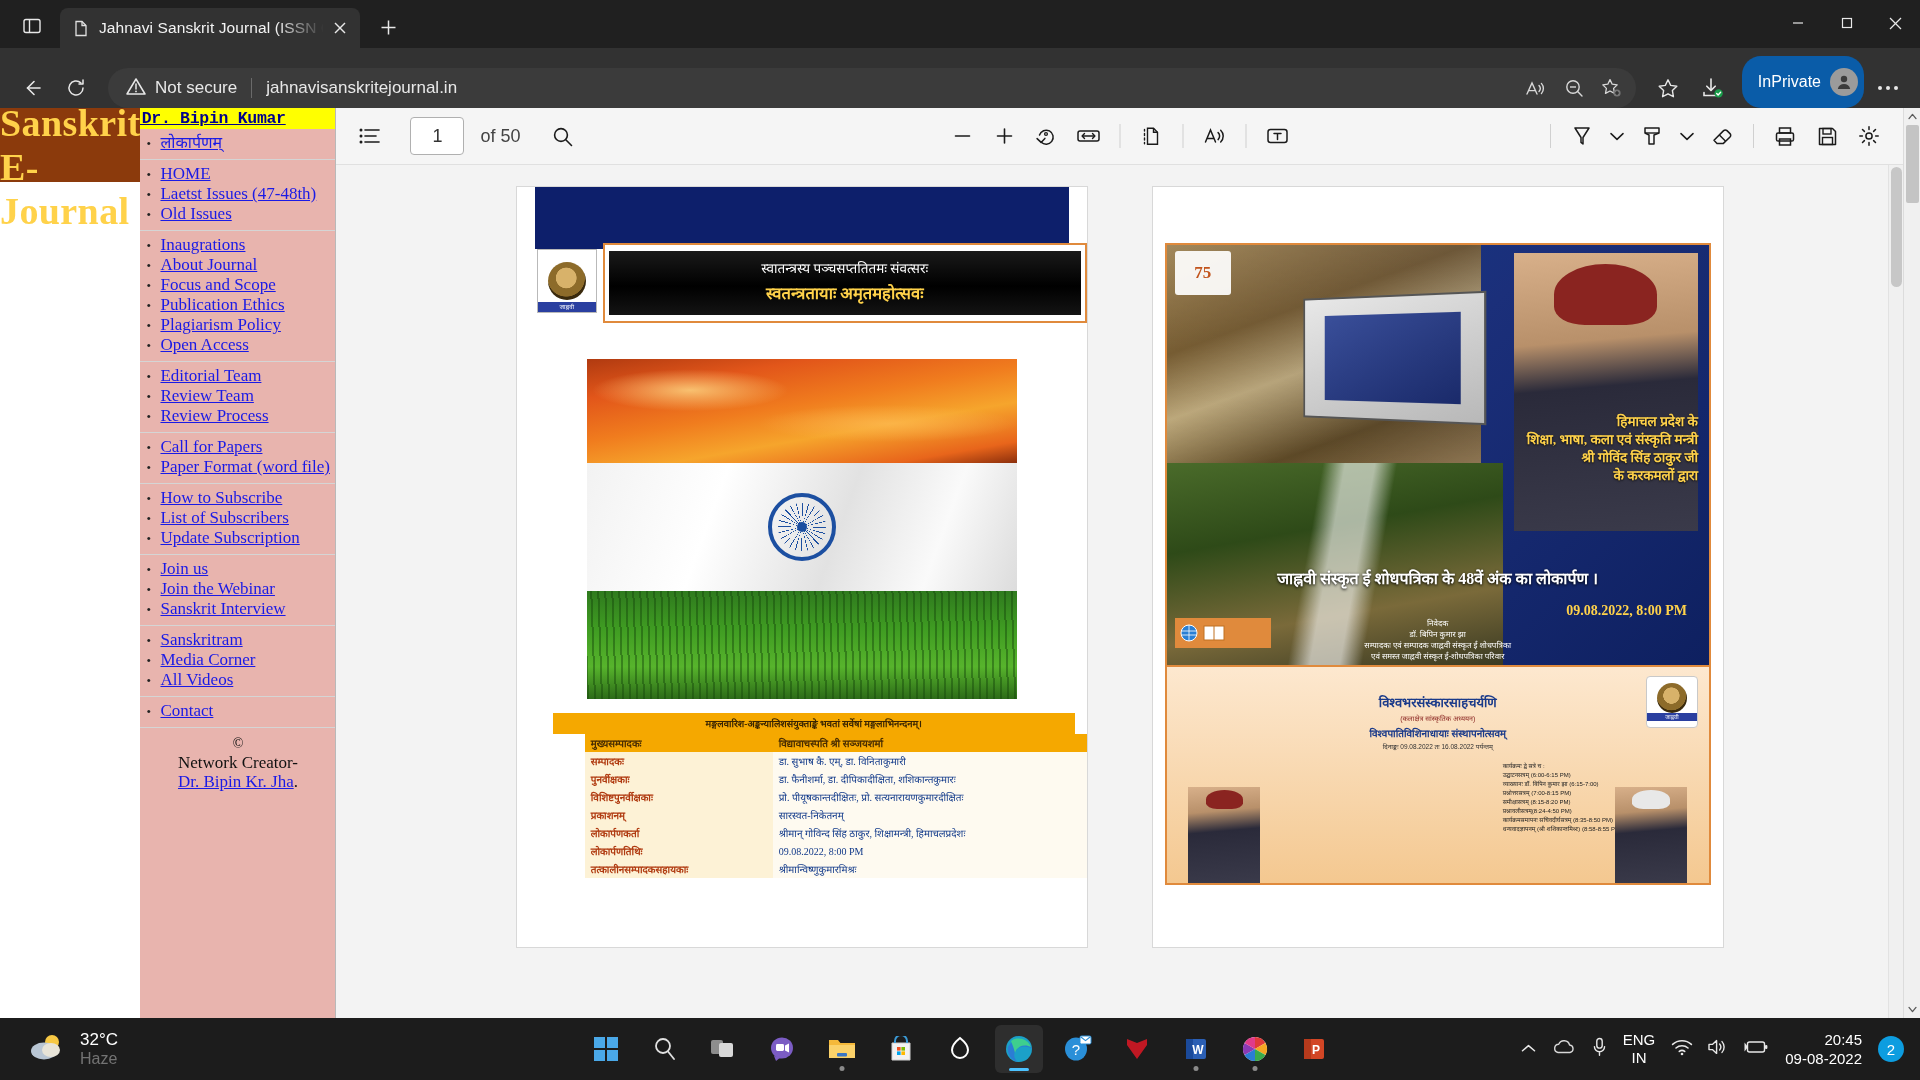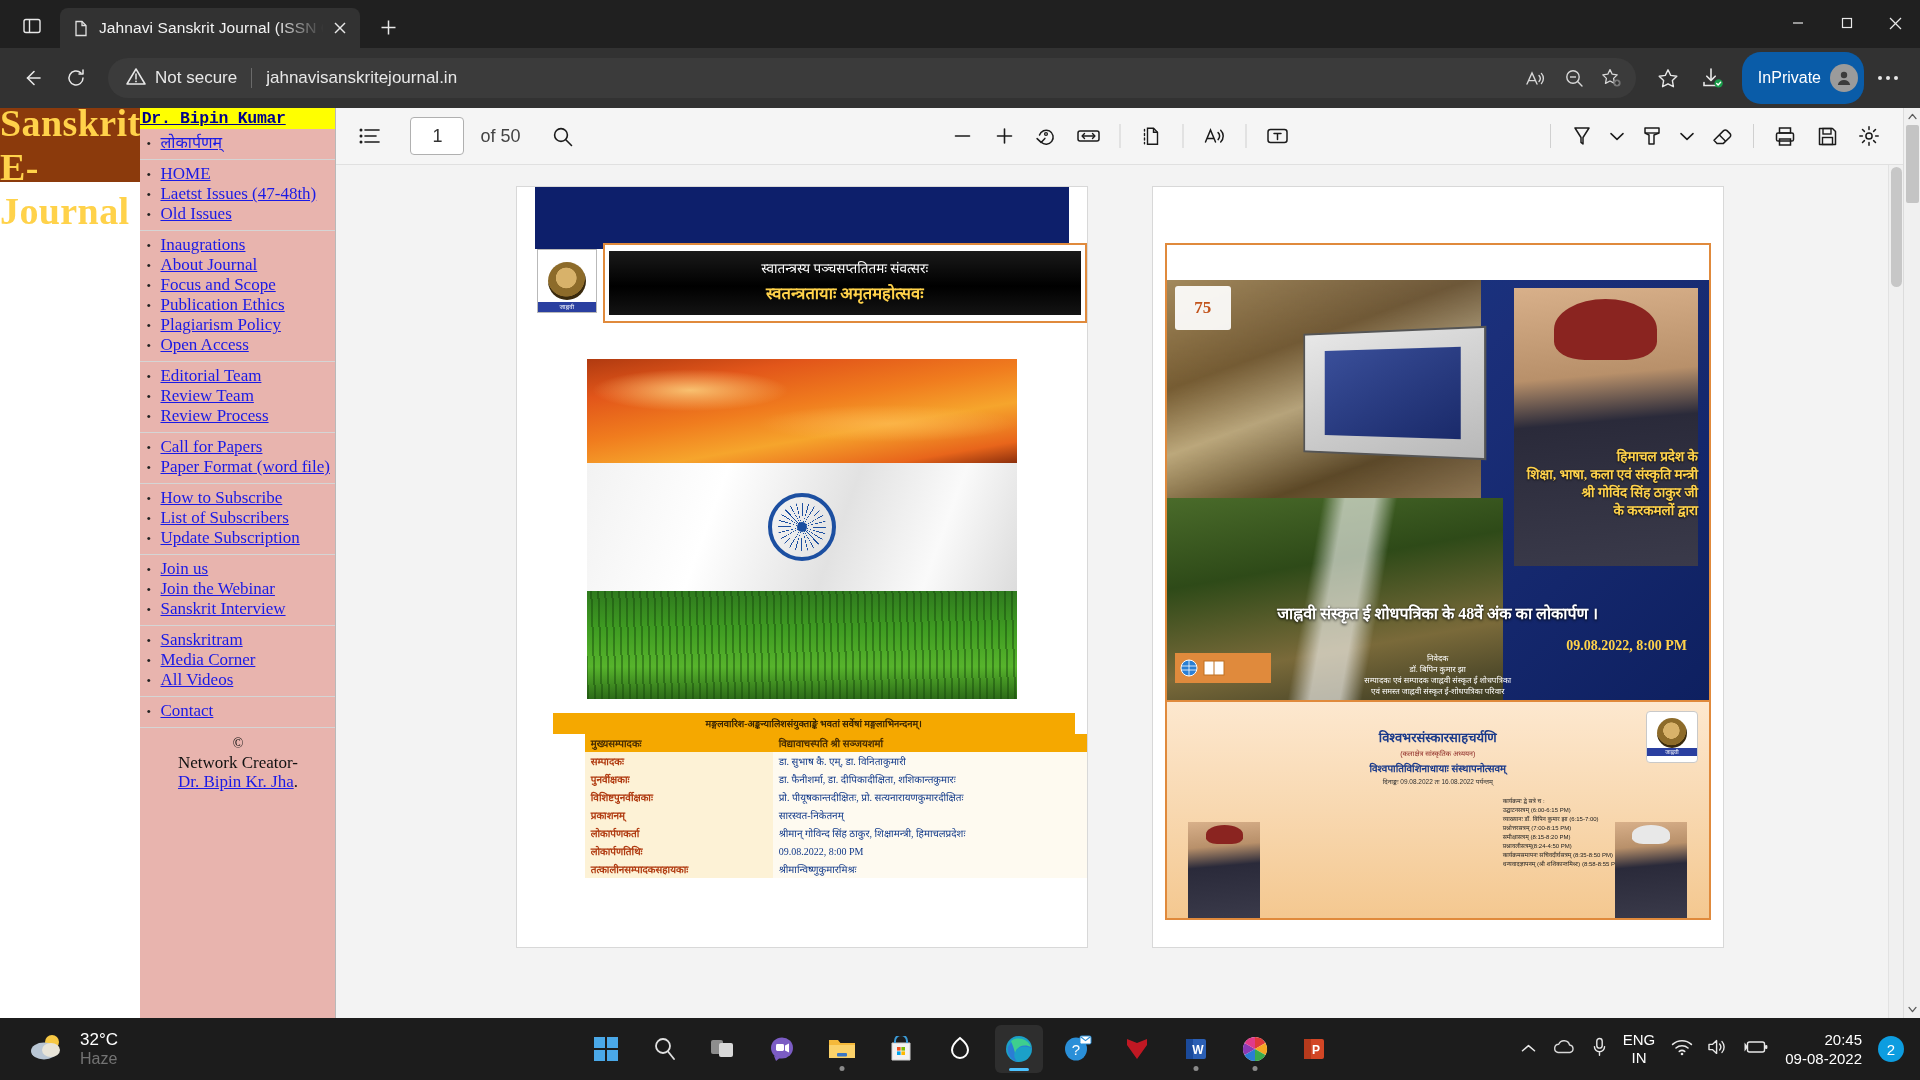--- a/index.html
+++ b/index.html
@@ -40,21 +40,21 @@
   }
   .newtab-btn {
     width: 36px; height: 36px; margin-left: 10px; margin-bottom: 3px; border-radius: 5px;
     display: flex; align-items: center; justify-content: center;
   }
   .win-controls { position: absolute; right: 0; top: 0; height: 46px; display: flex; }
   .win-btn { width: 49px; height: 46px; display: flex; align-items: center; justify-content: center; }
 
   
   .navbar {
-    height: 60px; background: #323232; display: flex; align-items: center;
+    height: 60px; background: #323232; display: flex; align-items: flex-end;
     padding: 0 12px; flex: 0 0 60px; gap: 4px;
   }
   .nav-icon-btn {
     width: 40px; height: 40px; border-radius: 5px; display: flex;
     align-items: center; justify-content: center; flex: 0 0 40px;
   }
   .omnibox {
     flex: 1; height: 40px; background: #3b3b3b; border-radius: 20px;
     display: flex; align-items: center; padding: 0 6px 0 18px;
     margin: 0 8px; min-width: 0;
@@ -234,21 +234,20 @@
     background: radial-gradient(circle at 48% 42%, #d8b26a 0 34%, #8d6b2a 36% 62%, #3a2a0d 64% 100%);
     margin-bottom: 2px;
   }
   .logo-badge .cap { background: #2a3fa0; color: #fff; font-size: 6px; width: 100%; text-align: center; padding: 1px 0; }
 
   
   .poster-frame { border: 2px solid #e08a3c; margin: 56px 12px 0 12px; }
   .poster-top {
     height: 420px; position: relative; overflow: hidden;
     background: linear-gradient(135deg,#123a8a 0%, #1b2f7a 40%, #0e2060 100%);
-    margin-top: 35px;
   }
   .poster-photo-left {
     position: absolute; left: 0; top: 0; width: 58%; height: 60%;
     background:
       linear-gradient(200deg, rgba(20,30,70,.25), rgba(0,0,0,.1)),
       linear-gradient(160deg,#c8a564 0%, #8a6a34 30%, #d8c08a 48%, #6a5228 70%, #c0a070 100%);
   }
   .poster-laptop {
     position: absolute; left: 24%; top: 12%; width: 34%; height: 30%;
     background: linear-gradient(160deg,#e8e8e8,#b8b8b8); border: 2px solid #555;

